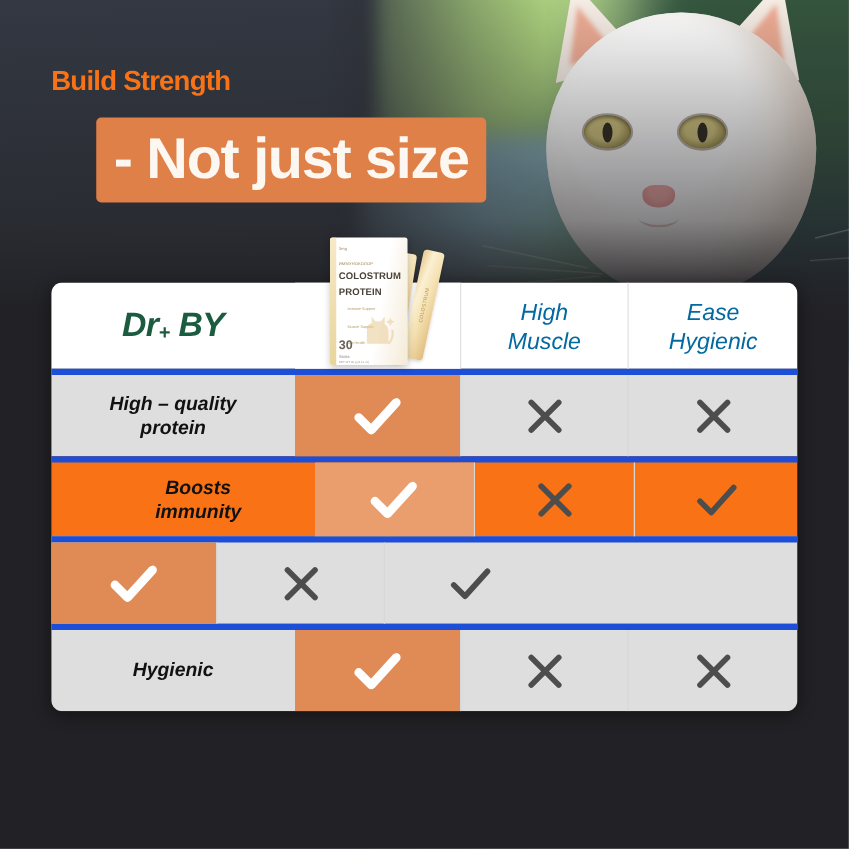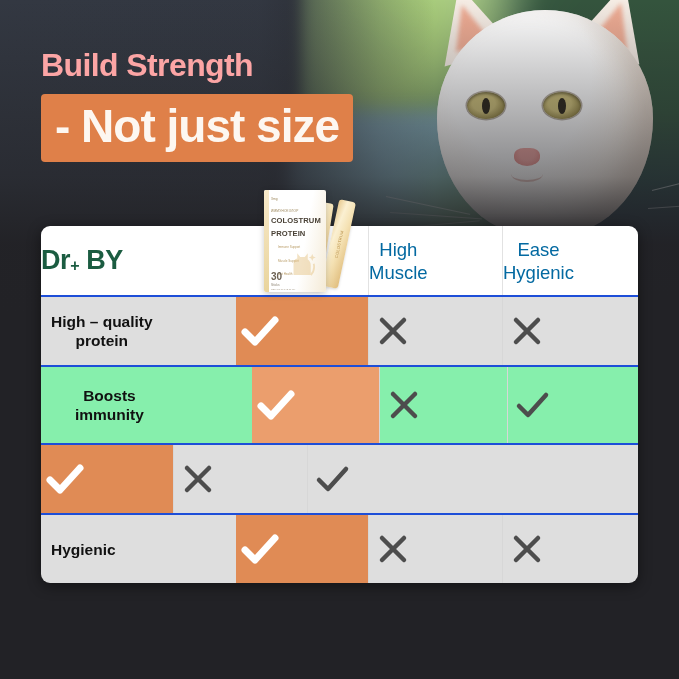--- a/index.html
+++ b/index.html
@@ -130,33 +130,34 @@
       linear-gradient(90deg, rgba(51,56,66,1) 0%, rgba(51,56,66,.98) 38%, rgba(51,56,66,.25) 56%, rgba(51,56,66,0) 64%);
   }
 
   
   .headline {
     position: absolute;
     left: 41px; top: 44px;
     z-index: 5;
   }
   .headline .line1 {
-    font-size: 32px;
+    font-size: 22px;
     font-weight: bold;
-    color: #fca5a5;
+    color: #f97316;
     letter-spacing: -0.6px;
     line-height: 42px;
     white-space: nowrap;
   }
   .headline .line2-wrap {
     margin-top: 8px;
     background: #df8049;
     border-radius: 4px;
     padding: 5px 14px 9px 14px;
     display: inline-block;
+    margin-left: 36px;
   }
   .headline .line2 {
     font-size: 46px;
     font-weight: bold;
     color: #fdf7f1;
     letter-spacing: -1px;
     line-height: 54px;
     white-space: nowrap;
   }
 
@@ -215,27 +216,28 @@
     left: 41px; top: 226px;
     width: 597px;
     z-index: 6;
     border-radius: 9px;
     overflow: hidden;
     box-shadow: 0 3px 14px rgba(0,0,0,.45);
   }
   .trow { display: flex; }
   .trow.head { background: #ffffff; height: 69px; }
   .trow.odd  { background: #dedede; height: 70px; }
-  .trow.even { background: #86efac; height: 78px; padding-left: 24px; }
-  .trow + .trow { border-top: 2px solid #1d4ed8; }
+  .trow.even { background: #f97316; height: 64px; padding-left: 24px; }
+  .trow + .trow { border-top: 5px solid #1d4ed8; }
 
   .cell {
-    display: flex; align-items: center; 
+    display: flex; align-items: center; justify-content: center;
     text-align: center;
     position: relative;
+    font-style: italic;
   }
   .c-feature { width: 195px; }
   .c-ours    { width: 132px; }
   .c-high    { width: 134px; }
   .c-milk    { width: 136px; }
 
   .trow.odd  .c-ours { background: #e08b55; }
   .trow.even .c-ours { background: #eb9e6d; }
   .trow.head .c-ours { background: #ffffff; }
 

